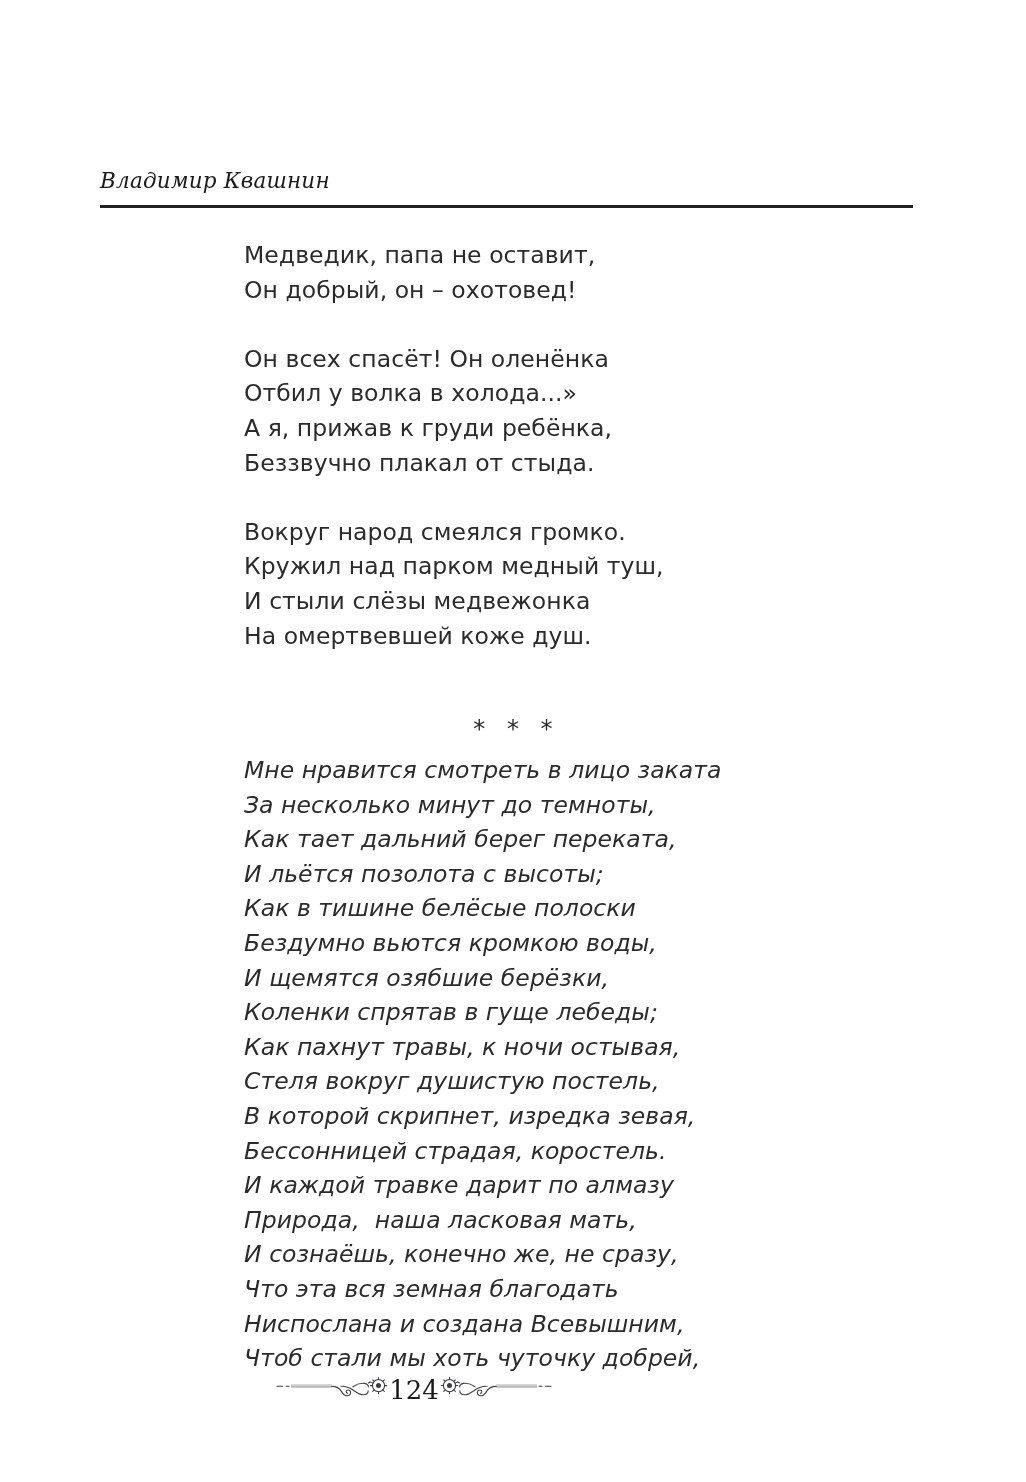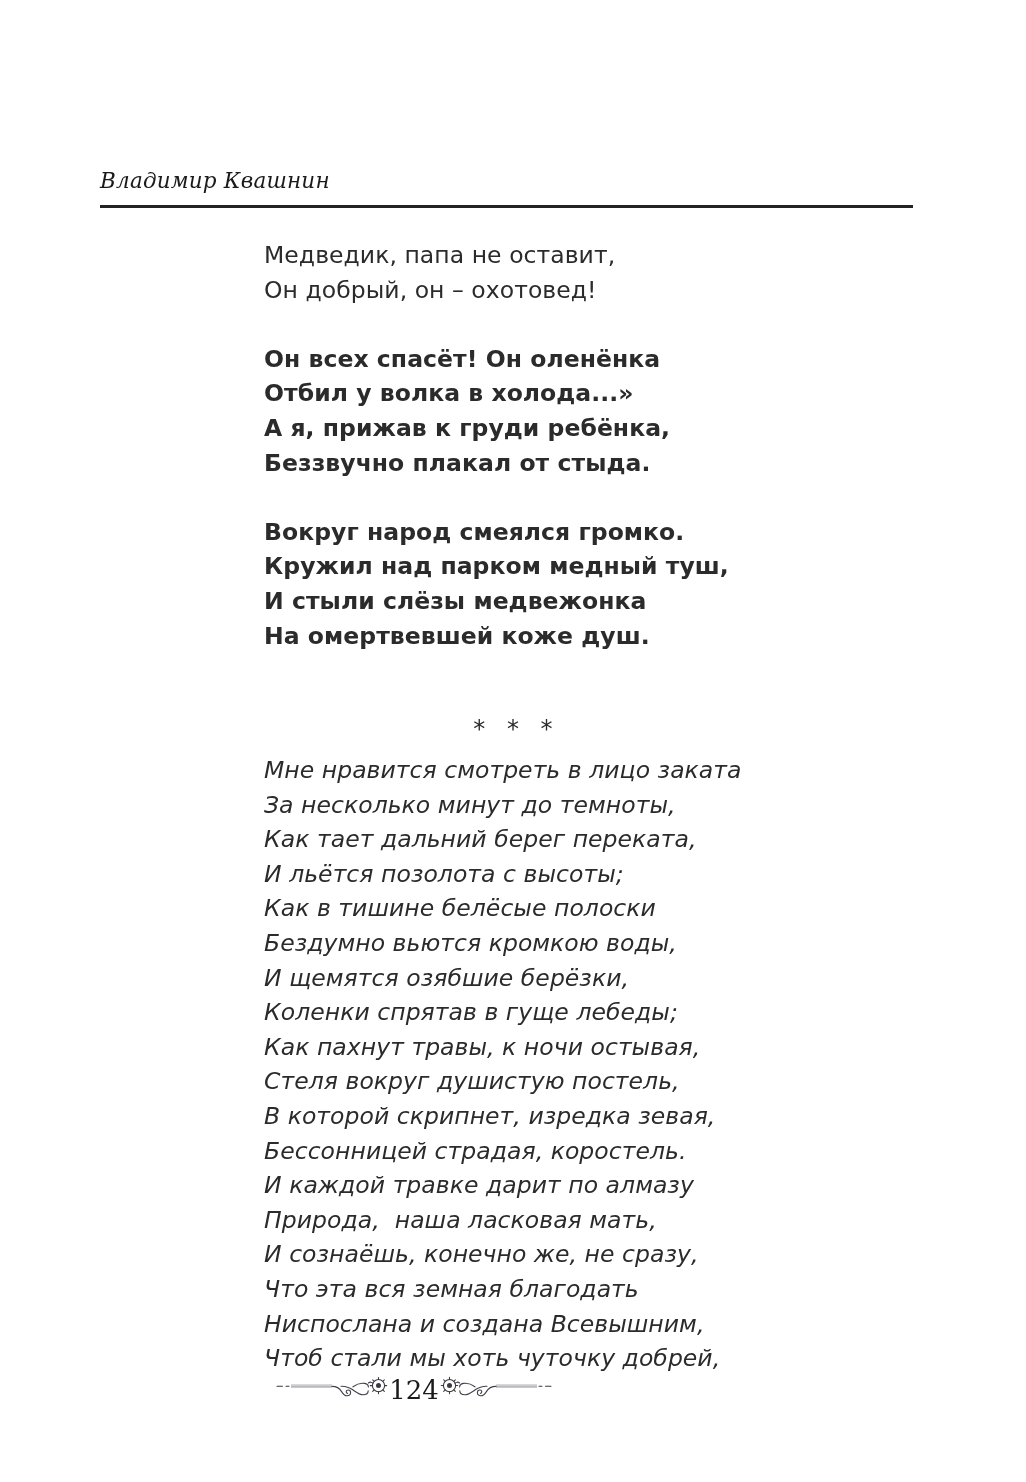--- a/index.html
+++ b/index.html
@@ -41,32 +41,32 @@
     left: 100px;
     top: 162px;
     width: 813px;
     height: 3px;
     background: #232323;
   }
 
   
   .poem-block {
     position: absolute;
-    left: 264px;
+    left: 244px;
     color: #2b2b2b;
     font-size: 23.5px;
     line-height: 34.6px;
     white-space: pre;
     letter-spacing: 0.05px;
   }
 
   #poem-one { top: 195px; }
 
   .stanza { margin: 0; }
-  .stanza + .stanza { margin-top: 34.6px; font-weight: bold; }
+  .stanza + .stanza { margin-top: 34.6px; }
 
   .verse-line {
     display: block;
     white-space: pre;
   }
 
   
   .section-separator {
     position: absolute;
     left: 0;

